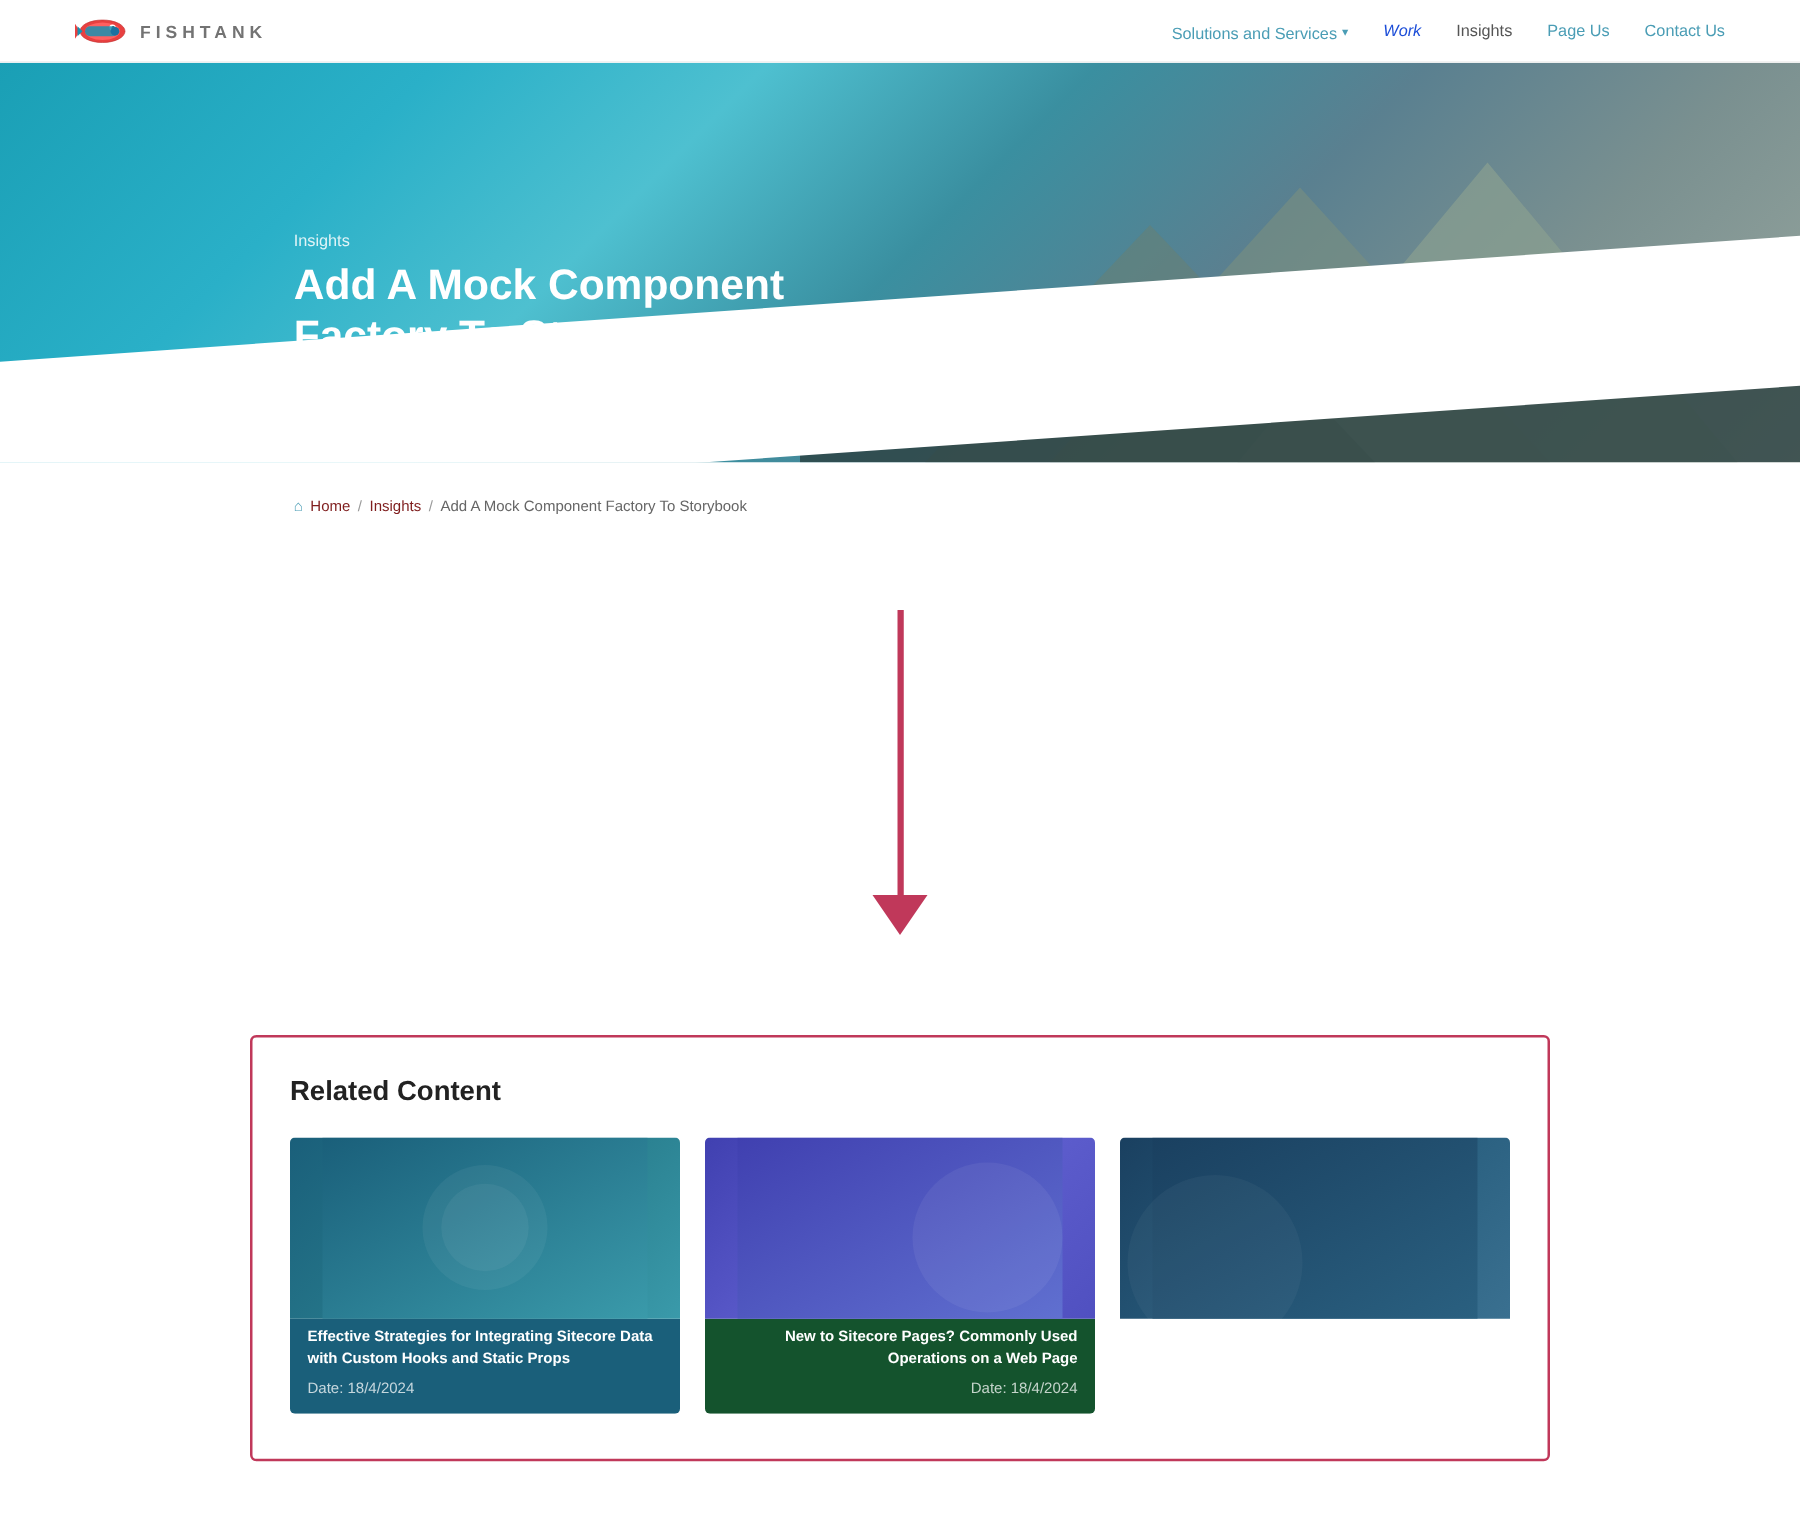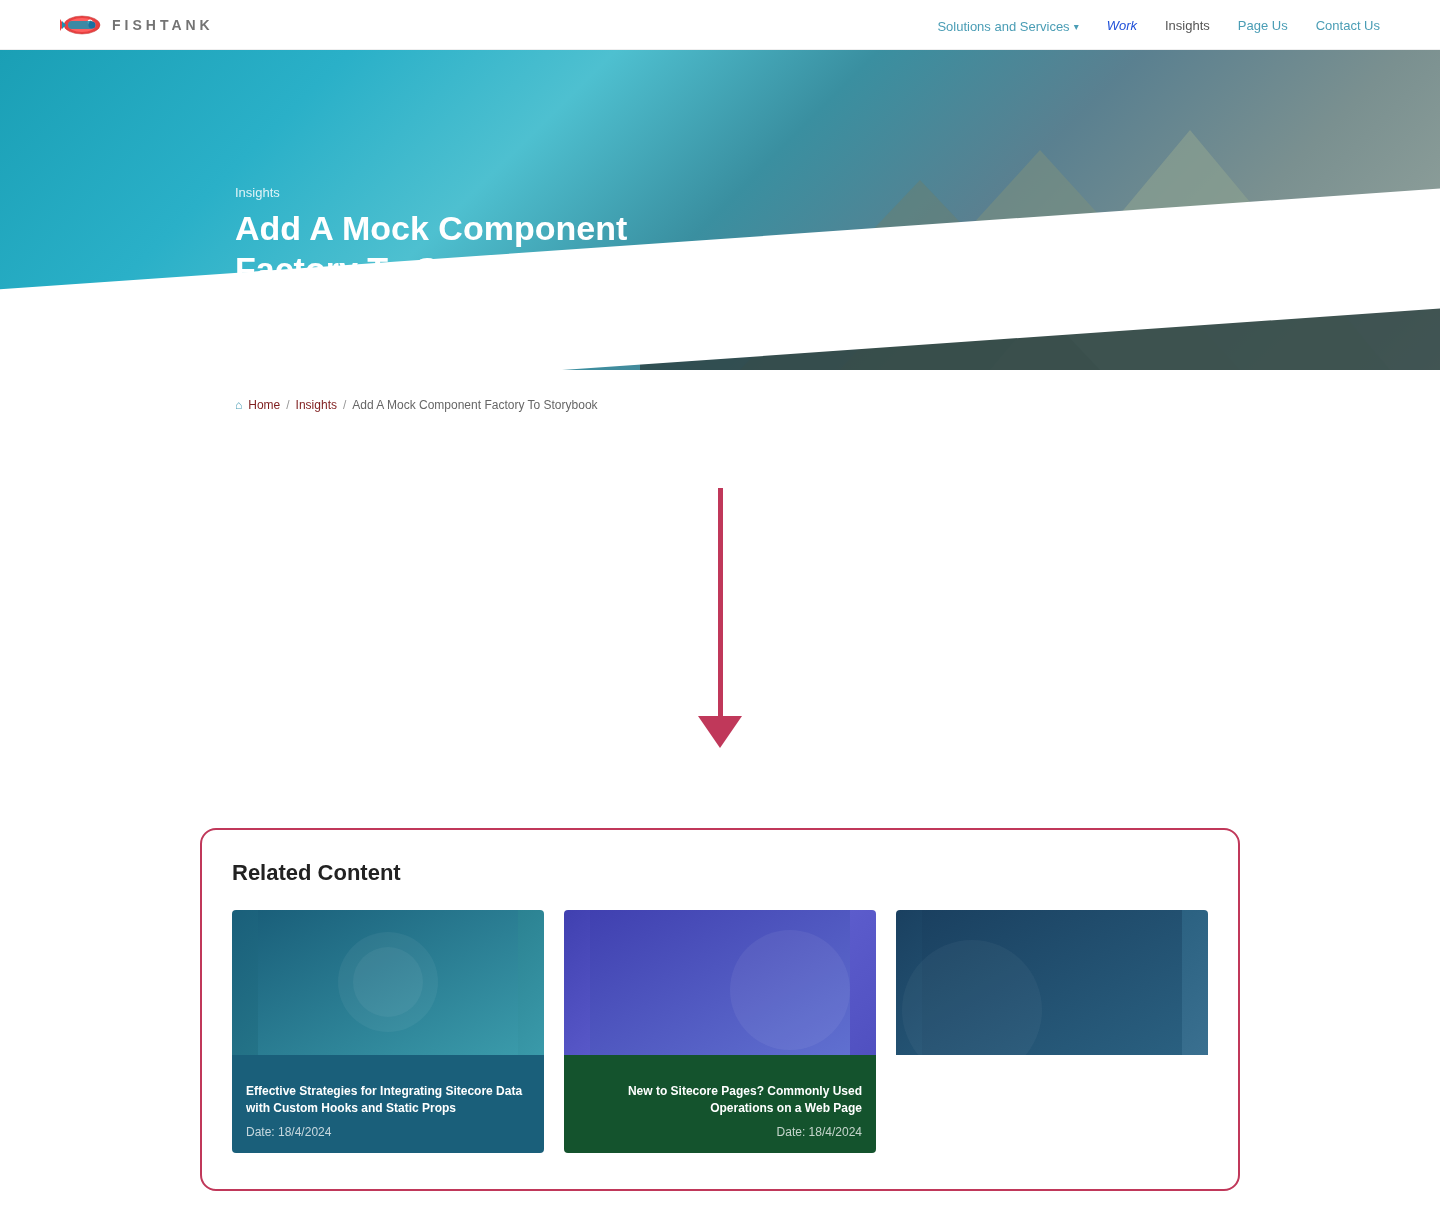--- a/index.html
+++ b/index.html
@@ -154,21 +154,21 @@
       border-left: 22px solid transparent;
       border-right: 22px solid transparent;
       border-top: 32px solid #c0385a;
       margin-top: -2px;
     }
 
     
     .related-content-section {
       margin: 0 200px 40px;
       border: 2px solid #c0385a;
-      border-radius: 16px;
+      border-radius: 5px;
       padding: 30px 30px 36px;
       background: #fff;
     }
     .related-content-title {
       font-size: 22px;
       font-weight: bold;
       color: #222;
       margin-bottom: 24px;
     }
     .cards-grid {
@@ -183,21 +183,21 @@
       flex-direction: column;
     }
     .card-img {
       height: 145px;
       position: relative;
     }
     .card-img-1 { background: linear-gradient(135deg, #1a5f7a 0%, #2a8090 60%, #3a9aaa 100%); }
     .card-img-2 { background: linear-gradient(135deg, #4040b0 0%, #6060d0 50%, #5050c0 100%); }
     .card-img-3 { background: linear-gradient(135deg, #1a4060 0%, #2a6080 60%, #3a7090 100%); }
     .card-body {
-      padding: 28px 14px 14px;
+      padding: 6px 14px 14px;
       flex: 1;
     }
     .card-1 .card-body { background: #1a5f7a; }
     .card-2 .card-body { background: #14532d; text-align: right; }
     .card-3 .card-body { background: #1a4060; }
     .card-title {
       font-size: 12px;
       font-weight: bold;
       color: #fff;
       line-height: 1.4;

